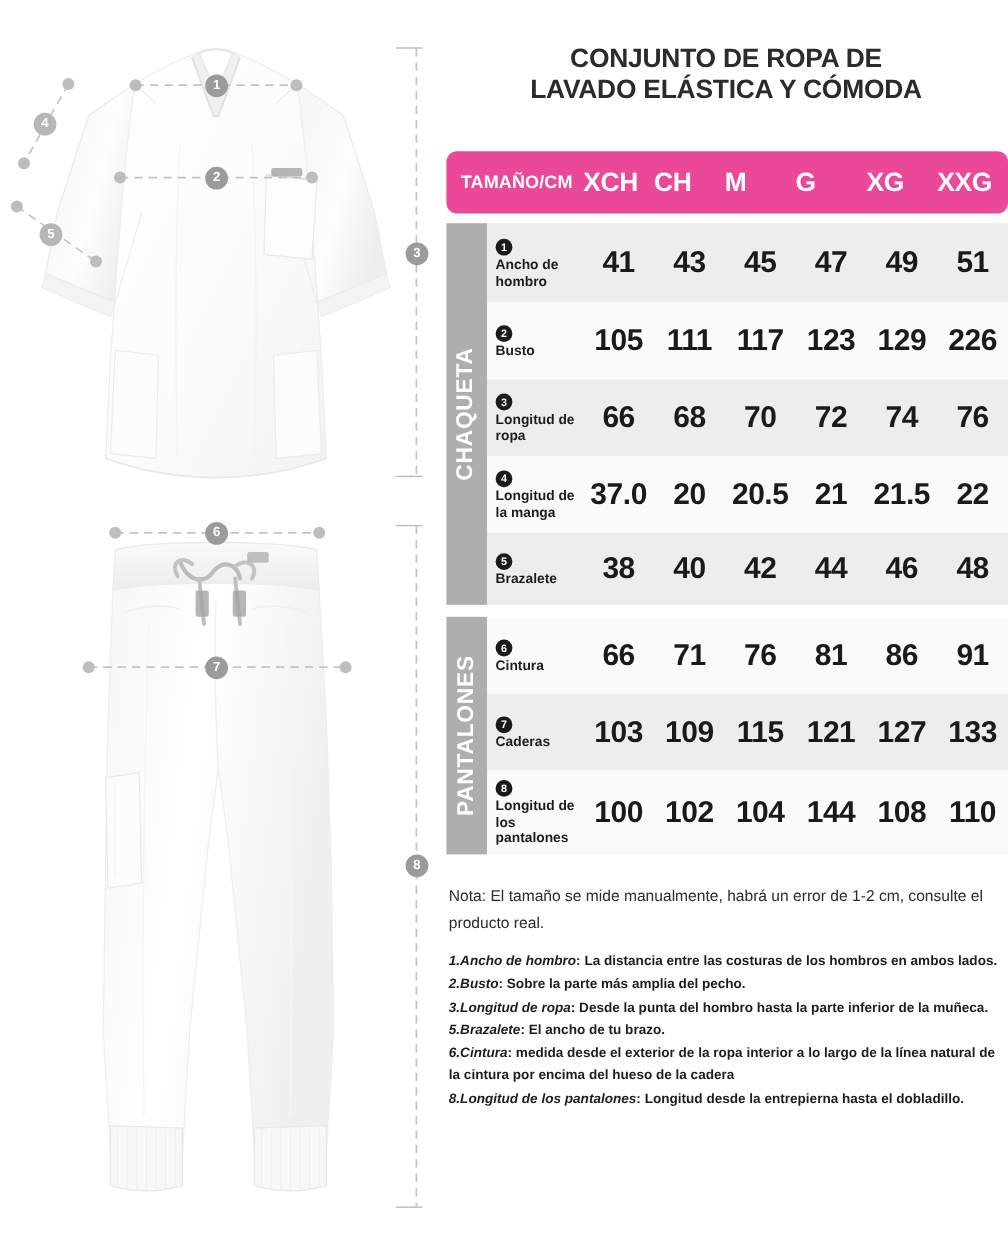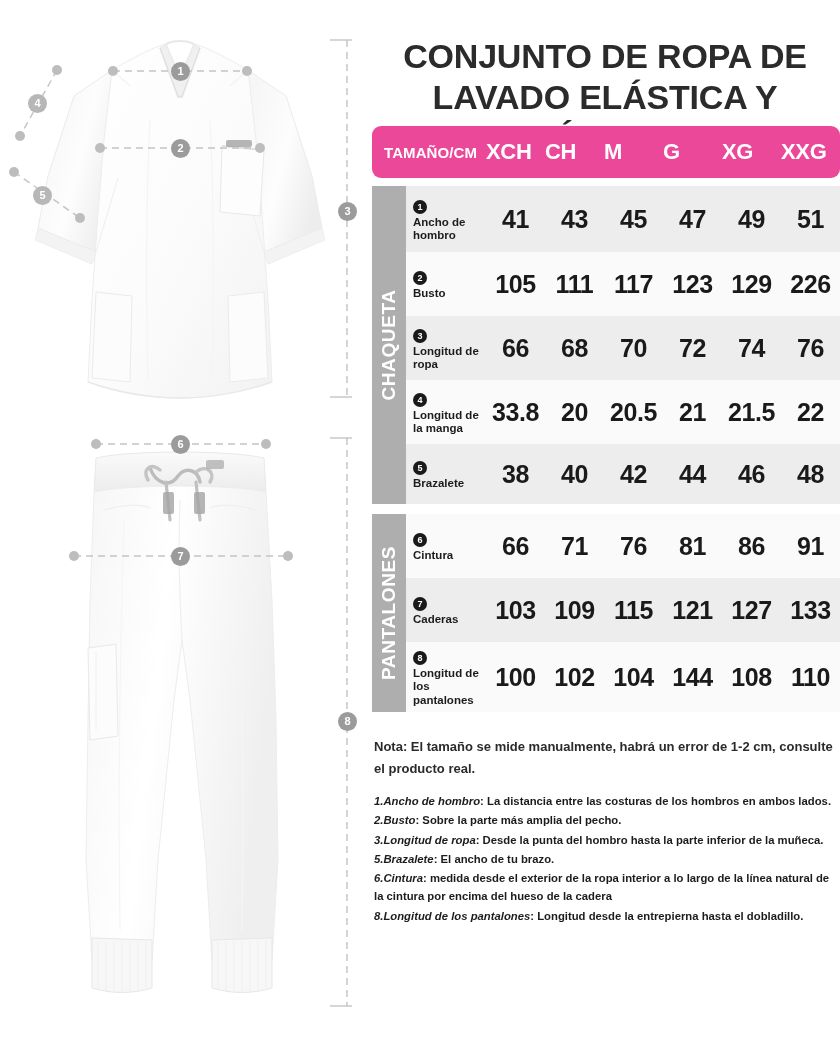--- a/index.html
+++ b/index.html
@@ -32,21 +32,21 @@
     z-index: 6;
   }
   .marker.lite { background: #b7b7b7; }
 
   
   .content { position: absolute; left: 366px; top: 0; width: 474px; height: 1050px; }
 
   .title {
     position: absolute; left: 6px; top: 36px; width: 466px;
     text-align: center;
-    font-size: 34px;
+    font-size: 22px;
     font-weight: bold;
     line-height: 1.20;
     color: #2b2b2b;
     letter-spacing: -0.2px;
   }
 
   
   .thead {
     position: absolute; left: 6px; top: 126px; width: 468px; height: 52px;
     background: #ec4899;
@@ -129,21 +129,21 @@
     font-size: 25px;
     font-weight: bold;
     color: #1a1a1a;
     letter-spacing: -0.4px;
   }
 
   
   .note {
     position: absolute; left: 8px; top: 736px; width: 462px;
     font-size: 13px;
-    font-weight: bold;
+    font-weight: normal;
     line-height: 1.72;
     color: #2b2b2b;
   }
   .defs {
     position: absolute; left: 8px; top: 792px; width: 466px;
     font-size: 11.3px;
     font-weight: bold;
     line-height: 1.62;
     color: #1c1c1c;
   }
@@ -390,21 +390,21 @@
           <div class="cell">72</div>
           <div class="cell">74</div>
           <div class="cell">76</div>
         </div>
 
         <div class="trow plain" style="height:64px;">
           <div class="rowlabel">
             <span class="num-badge">4</span>
             <div class="rowname">Longitud de la manga</div>
           </div>
-          <div class="cell">33.8</div>
+          <div class="cell">37.0</div>
           <div class="cell">20</div>
           <div class="cell">20.5</div>
           <div class="cell">21</div>
           <div class="cell">21.5</div>
           <div class="cell">22</div>
         </div>
 
         <div class="trow shade" style="height:60px;">
           <div class="rowlabel">
             <span class="num-badge">5</span>

